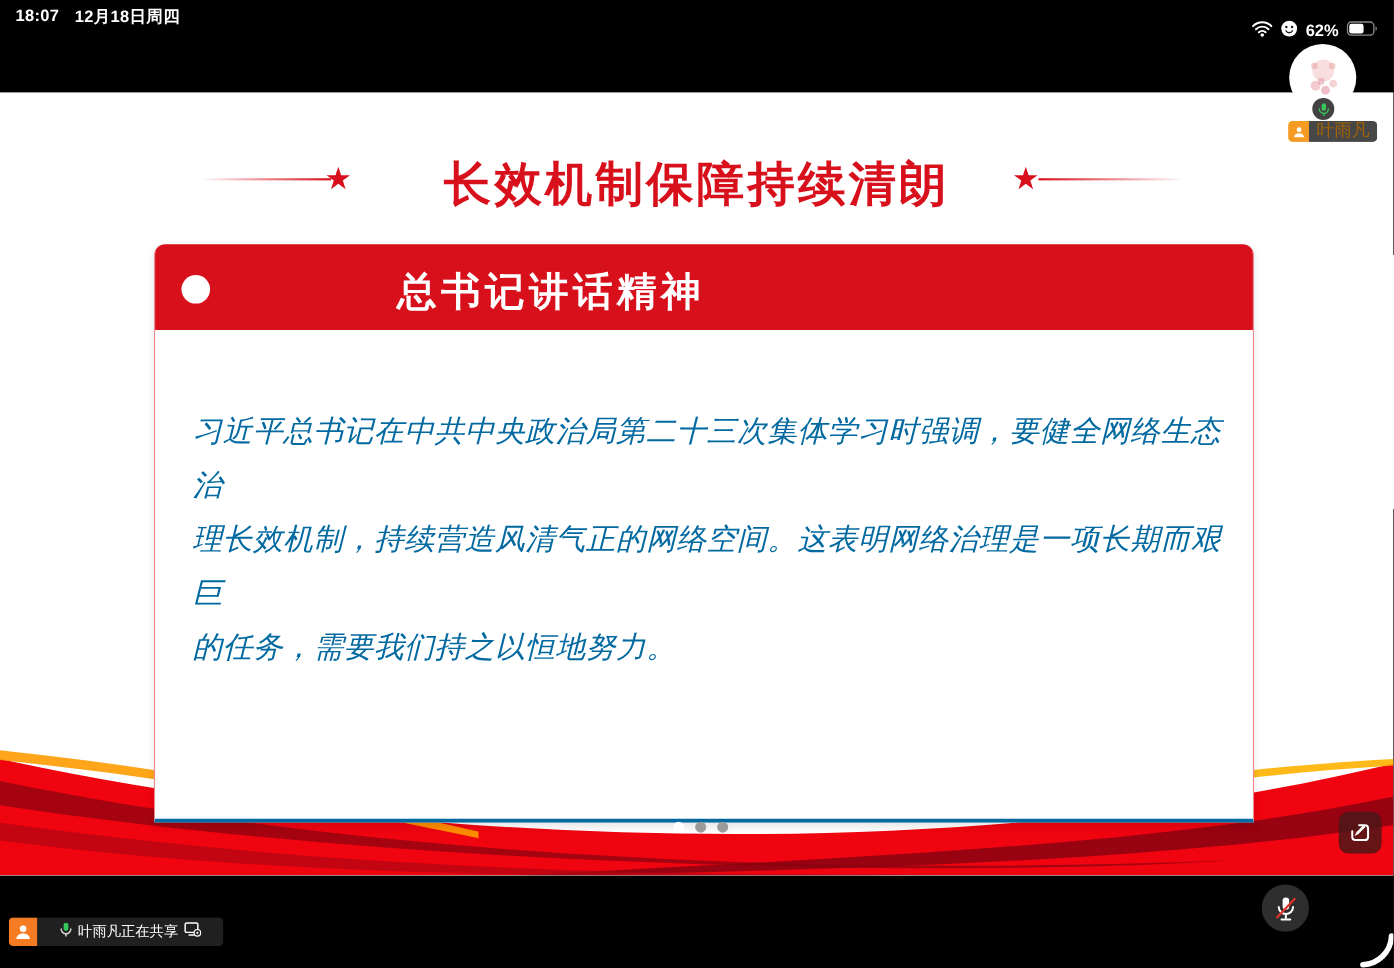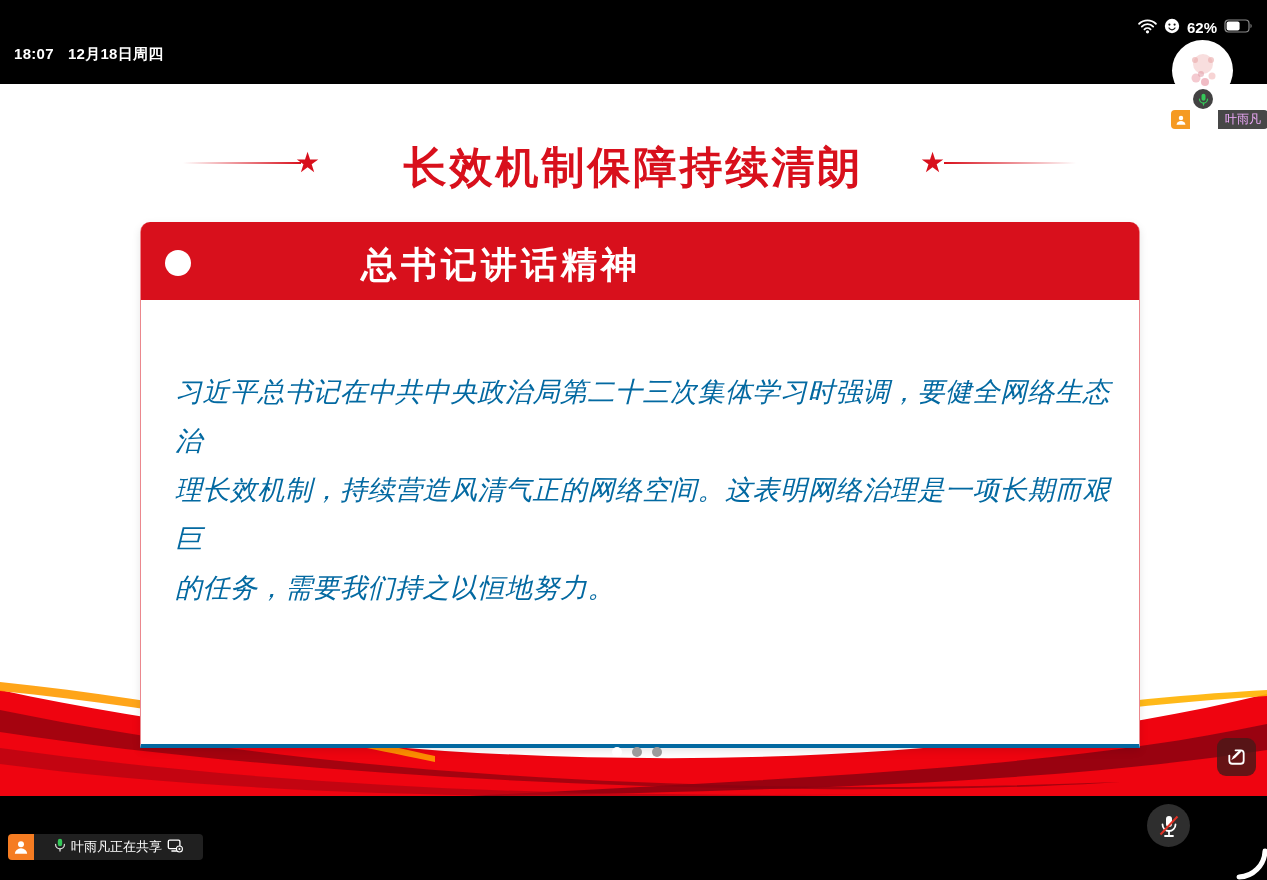--- a/index.html
+++ b/index.html
@@ -2,21 +2,21 @@
 <html><head>
 <meta charset="utf-8">
 <style>
   * { margin:0; padding:0; box-sizing:border-box; }
   html,body { background:#000; }
   body { font-family:"Liberation Sans","DejaVu Sans",sans-serif; }
   #screen { position:relative; width:1267px; height:880px; background:#000; overflow:hidden; }
 
   
   .statusbar { position:absolute; left:0; top:0; width:1267px; height:30px; color:#fff; }
-  .sb-left { position:absolute; left:14px; top:6px; font-size:15px; font-weight:700; letter-spacing:.3px; display:flex; gap:14px;margin-top:39px; }
+  .sb-left { position:absolute; left:14px; top:6px; font-size:15px; font-weight:700; letter-spacing:.3px; display:flex; gap:14px; }
   .sb-right { position:absolute; right:14px; top:18px; display:flex; align-items:center; gap:7px; font-size:15px; font-weight:700; }
 
   
   .slide { position:absolute; left:0; top:84px; width:1267px; height:712px; background:#ffffff; overflow:hidden; }
 
   .slide-title { position:absolute; left:0; top:55px; width:100%; text-align:center;
                  font-size:43px; font-weight:800; color:#d8101c; letter-spacing:3px; }
   .decor-line-left { position:absolute; left:183px; top:78px; width:118px; height:2px;
                  background:linear-gradient(to right, rgba(216,16,28,0), #d8101c); }
   .decor-line-right { position:absolute; left:944px; top:78px; width:132px; height:2px;
@@ -42,21 +42,21 @@
   .dot { width:10px; height:10px; border-radius:50%; background:#9b9b9b; }
   .dot.active { background:#ffffff; }
 
   
   .avatar { position:absolute; left:1172px; top:40px; width:61px; height:61px; border-radius:50%;
             background:#fff; overflow:hidden; }
   .avatar-mic { position:absolute; left:1193px; top:89px; width:20px; height:20px; border-radius:50%;
             background:rgba(40,40,40,.88); display:flex; align-items:center; justify-content:center; }
   .name-tag { position:absolute; left:1171px; top:110px; height:19px; display:flex; border-radius:4px; overflow:hidden; }
   .tag-avatar { width:19px; height:19px; background:#f59a23; display:flex; align-items:center; justify-content:center; }
-  .tag-label { background:rgba(45,45,45,.88); color:#f0abfc; font-size:12px; line-height:19px; padding:0 7px; white-space:nowrap;margin-left:28px; }
+  .tag-label { background:rgba(45,45,45,.88); color:#a16207; font-size:16px; line-height:19px; padding:0 7px; white-space:nowrap; }
 
   .share-banner { position:absolute; left:8px; top:834px; height:26px; display:flex; border-radius:4px; overflow:hidden; }
   .share-avatar { width:26px; height:26px; background:#f57c22; display:flex; align-items:center; justify-content:center; }
   .share-pill { background:rgba(35,35,35,.92); display:flex; align-items:center; gap:5px; padding:0 20px; }
   .share-text { color:#fff; font-size:13px; white-space:nowrap; }
 
   .annotate-btn { position:absolute; left:1217px; top:738px; width:39px; height:38px; border-radius:9px;
             background:rgba(72,24,24,.82); display:flex; align-items:center; justify-content:center; }
   .mute-btn { position:absolute; left:1147px; top:804px; width:43px; height:43px; border-radius:50%;
             background:#2e2e2e; display:flex; align-items:center; justify-content:center; }

